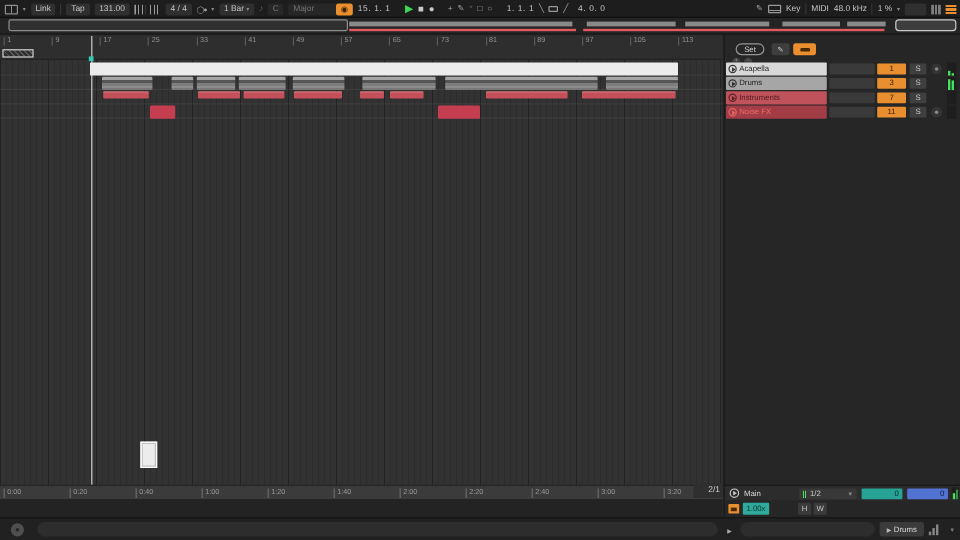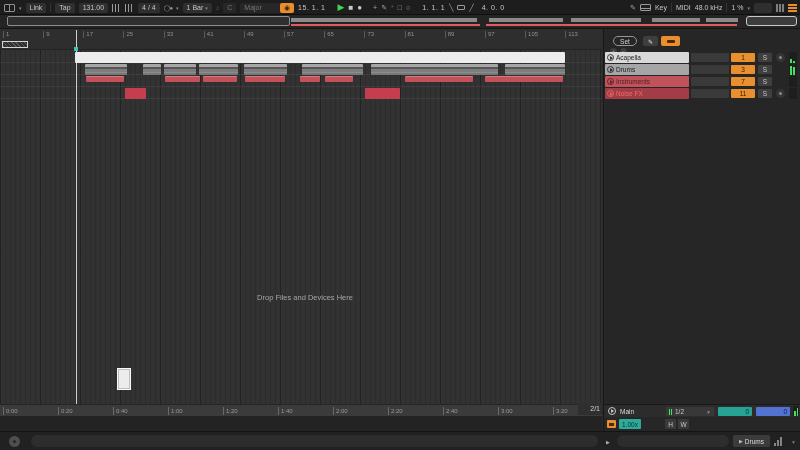--- a/index.html
+++ b/index.html
@@ -258,21 +258,20 @@
         <div class="clip clip-redthin" style="left: 245px; width: 40px;"></div>
         <div class="clip clip-redthin" style="left: 300px; width: 20px;"></div>
         <div class="clip clip-redthin" style="left: 325px; width: 28px;"></div>
         <div class="clip clip-redthin" style="left: 405px; width: 68px;"></div>
         <div class="clip clip-redthin" style="left: 485px; width: 78px;"></div>
       </div>
     <div class="lane" style="top:38px">
         <div class="clip clip-redblock" style="left: 125px; width: 21px;"></div>
         <div class="clip clip-redblock" style="left: 365px; width: 35px;"></div>
       </div>
-    <div class="drop-hint">Drop Files and Devices Here</div>
     <div class="ghost-clip" style="left: 117px; top: 318px; width: 14px; height: 22px;"></div>
   </div>
 
   <div class="playhead" style="left: 76px; top: 30px; height: 380px;"></div>
   <div class="ph-top" style="left: 74px; top: 47px;"></div>
   <div class="ph-bottom" style="left: 72px; top: 405px;"></div>
 
   <div class="panel">
     <div class="set-btn">Set</div>
     <div class="pencil-btn">✎</div>

